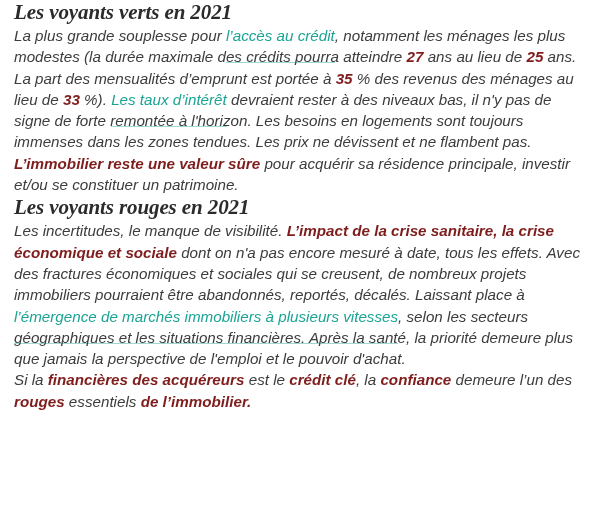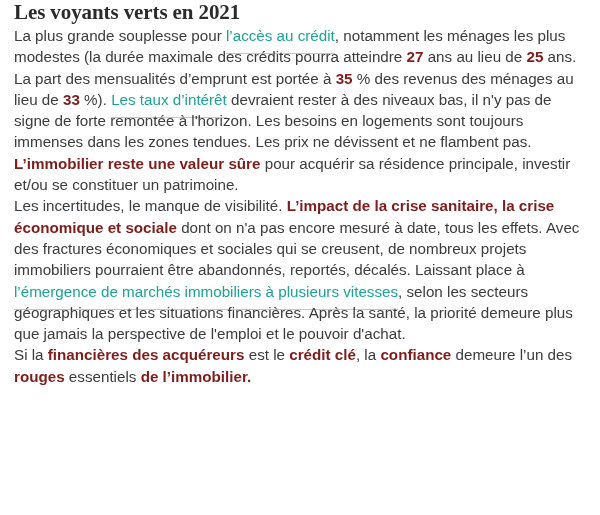--- a/index.html
+++ b/index.html
@@ -10,20 +10,21 @@
     width: 600px;
     height: 515px;
     background: #ffffff;
     font-family: "Liberation Sans", sans-serif;
     overflow: hidden;
   }
   .article {
     padding: 0 14px;
     box-sizing: border-box;
     width: 600px;
+    font-style: italic;
   }
   h2.section-heading {
     font-family: "Liberation Serif", serif;
     font-size: 21px;
     font-weight: bold;
     color: #2b2b2b;
     letter-spacing: -0.1px;
     margin: 0;
     padding: 0;
   }
@@ -44,30 +45,31 @@
   .para-3 { padding-top: 32px; }
 
   strong.em-bold {
     font-weight: bold;
     color: #7f1d1d;
   }
   a.inline-link {
     color: #1ba494;
     text-decoration: none;
     border-bottom: 1px solid #9ed8d0;
-    padding-bottom: 9px;
+    padding-bottom: 18px;
   }
 </style>
 </head>
 <body>
 
 <div class="article">
 
   <h2 class="section-heading heading-1">Les voyants verts en 2021</h2>
 
   <p class="body-text para-1">La plus grande souplesse pour <a class="inline-link" href="#">l’accès au crédit</a>, notamment les ménages les plus modestes (la durée maximale des crédits pourra atteindre <strong class="em-bold">27</strong> ans au lieu de <strong class="em-bold">25</strong> ans. La part des mensualités d’emprunt est portée à <strong class="em-bold">35</strong> % des revenus des ménages au lieu de <strong class="em-bold">33</strong> %). <a class="inline-link" href="#">Les taux d’intérêt</a> devraient rester à des niveaux bas, il n'y pas de signe de forte remontée à l'horizon. Les besoins en logements sont toujours immenses dans les zones tendues. Les prix ne dévissent et ne flambent pas. <strong class="em-bold">L’immobilier reste une valeur sûre</strong> pour acquérir sa résidence principale, investir et/ou se constituer un patrimoine.</p>
 
+  <h2 class="section-heading heading-2">Les voyants rouges en 2021</h2>
 
   <p class="body-text para-2">Les incertitudes, le manque de visibilité. <strong class="em-bold">L’impact de la crise sanitaire, la crise économique et sociale</strong> dont on n'a pas encore mesuré à date, tous les effets. Avec des fractures économiques et sociales qui se creusent, de nombreux projets immobiliers pourraient être abandonnés, reportés, décalés. Laissant place à <a class="inline-link" href="#">l’émergence de marchés immobiliers à plusieurs vitesses</a>, selon les secteurs géographiques et les situations financières. Après la santé, la priorité demeure plus que jamais la perspective de l'emploi et le pouvoir d'achat.</p>
 
   <p class="body-text para-3">Si la <strong class="em-bold">financières des acquéreurs</strong> est le <strong class="em-bold">crédit clé</strong>, la <strong class="em-bold">confiance</strong> demeure l’un des <strong class="em-bold">rouges</strong> essentiels <strong class="em-bold">de l’immobilier.</strong></p>
 
 </div>
 
 </body></html>

